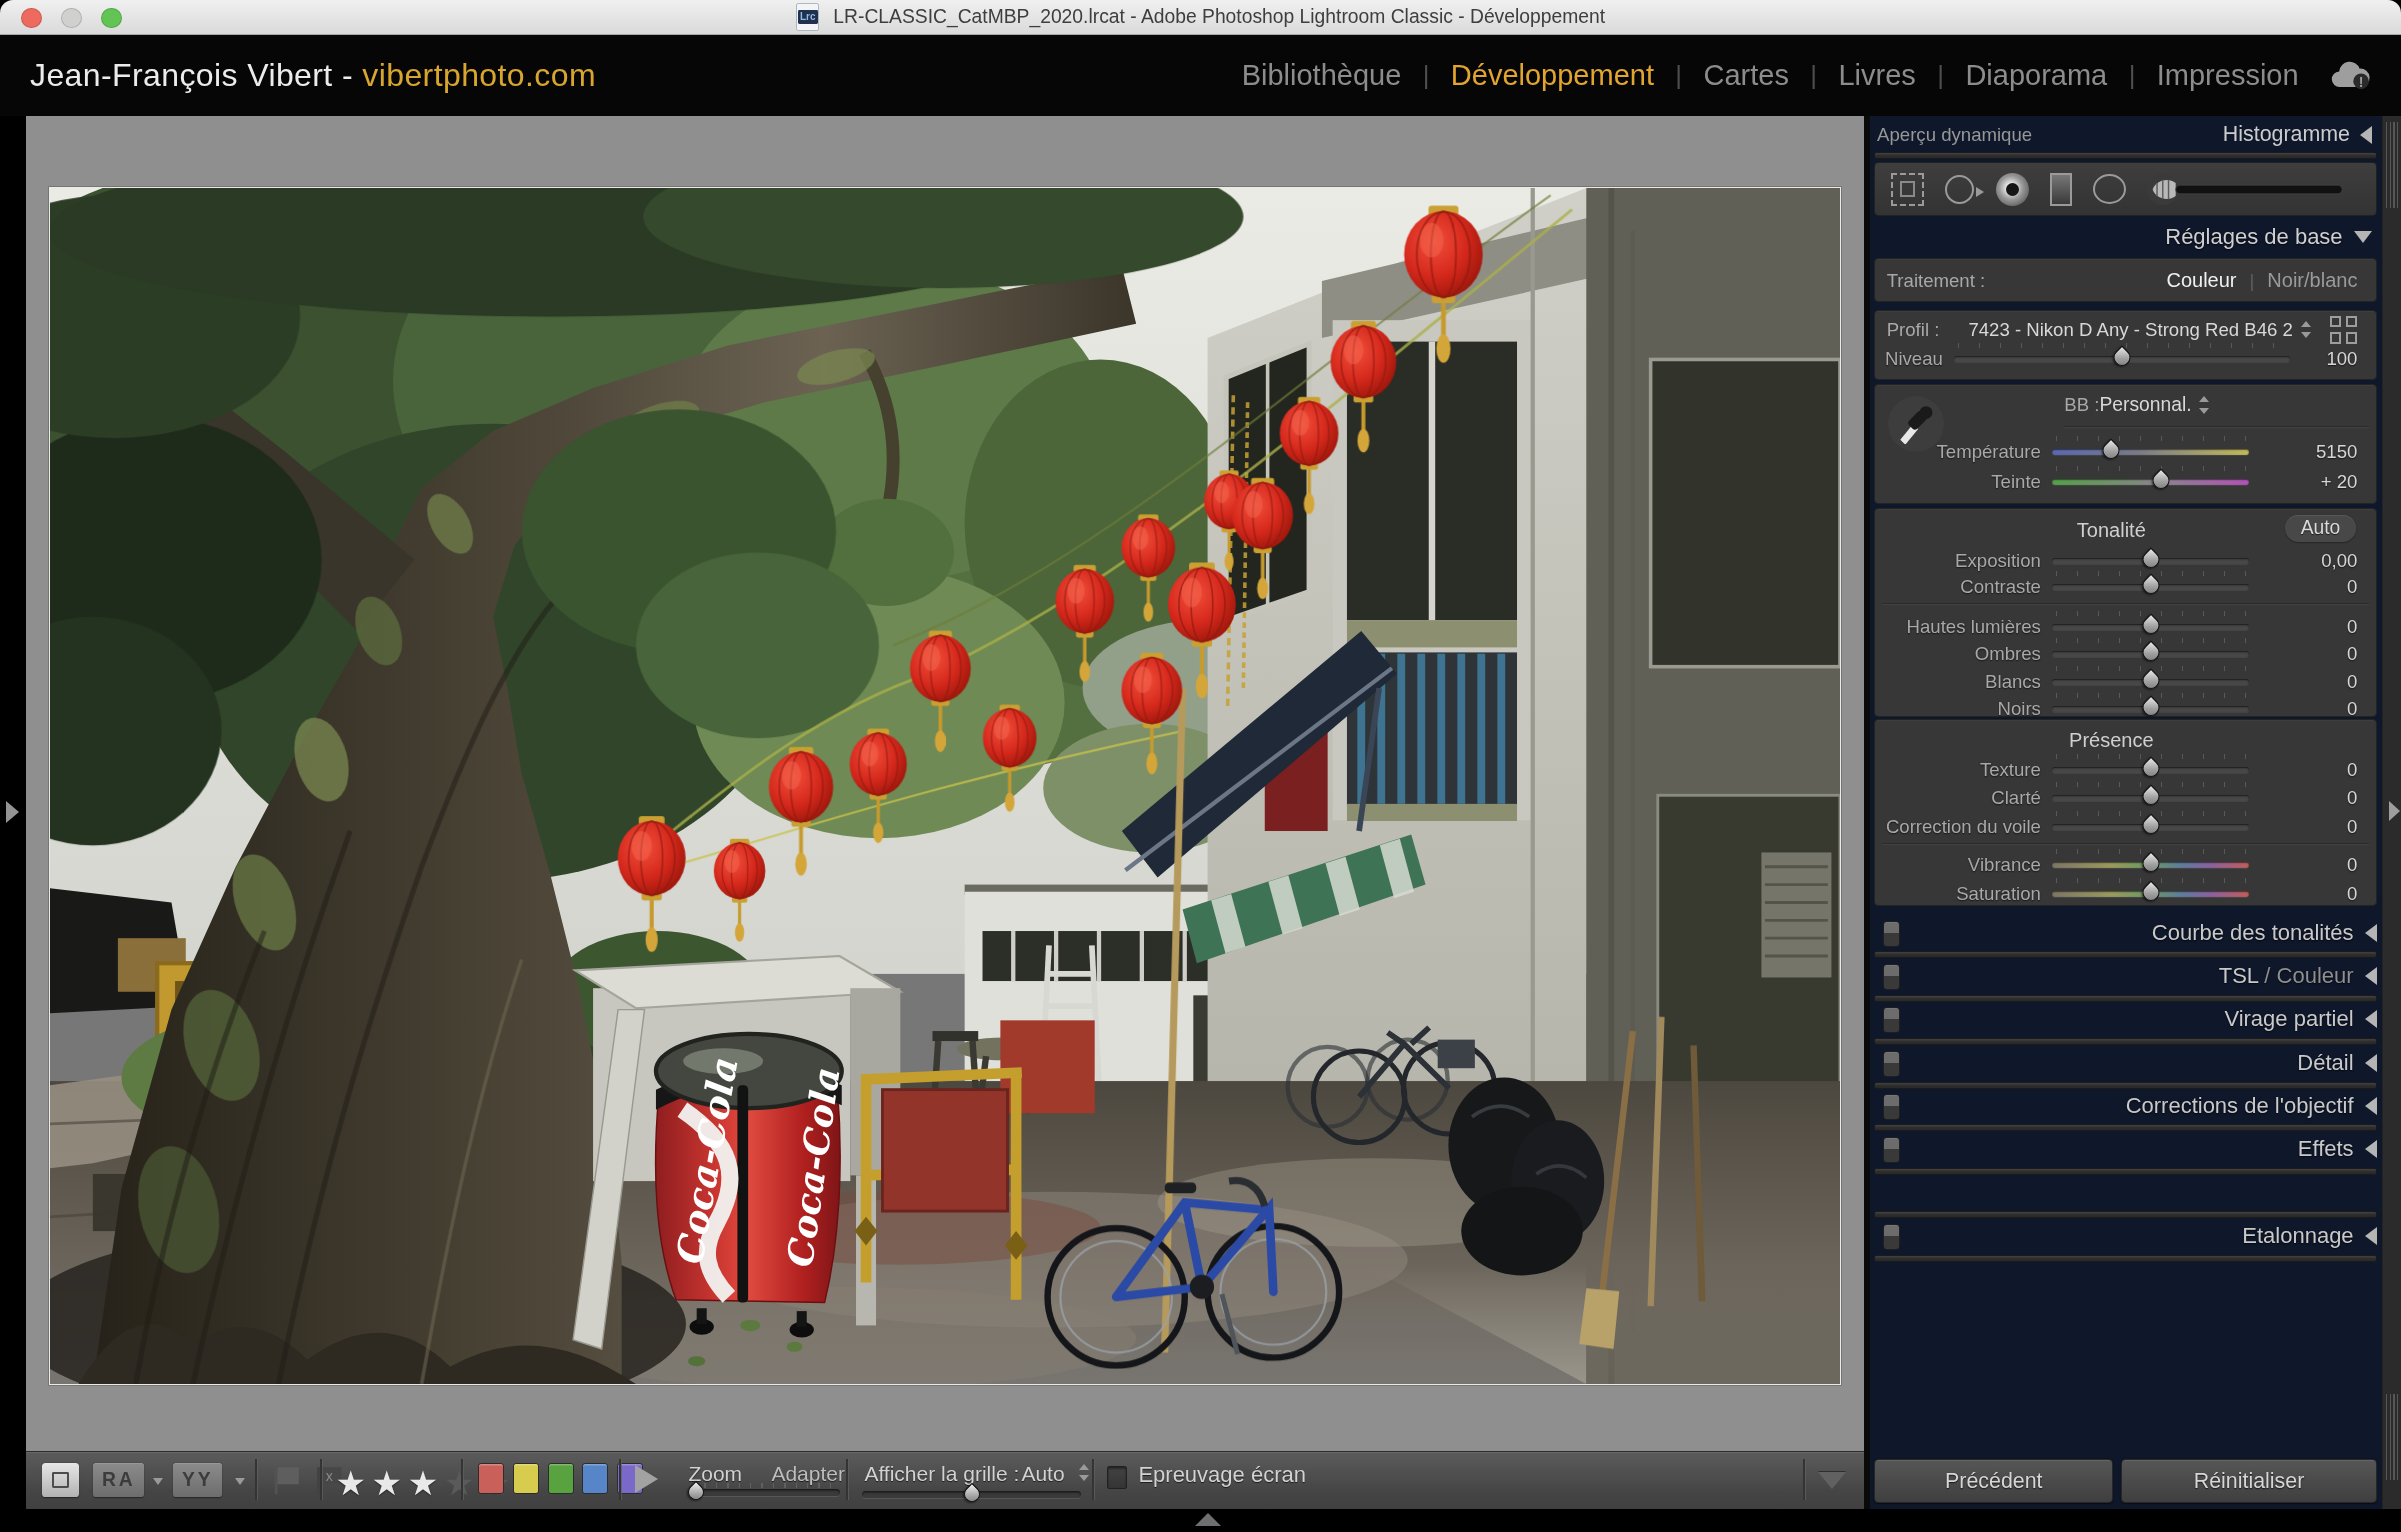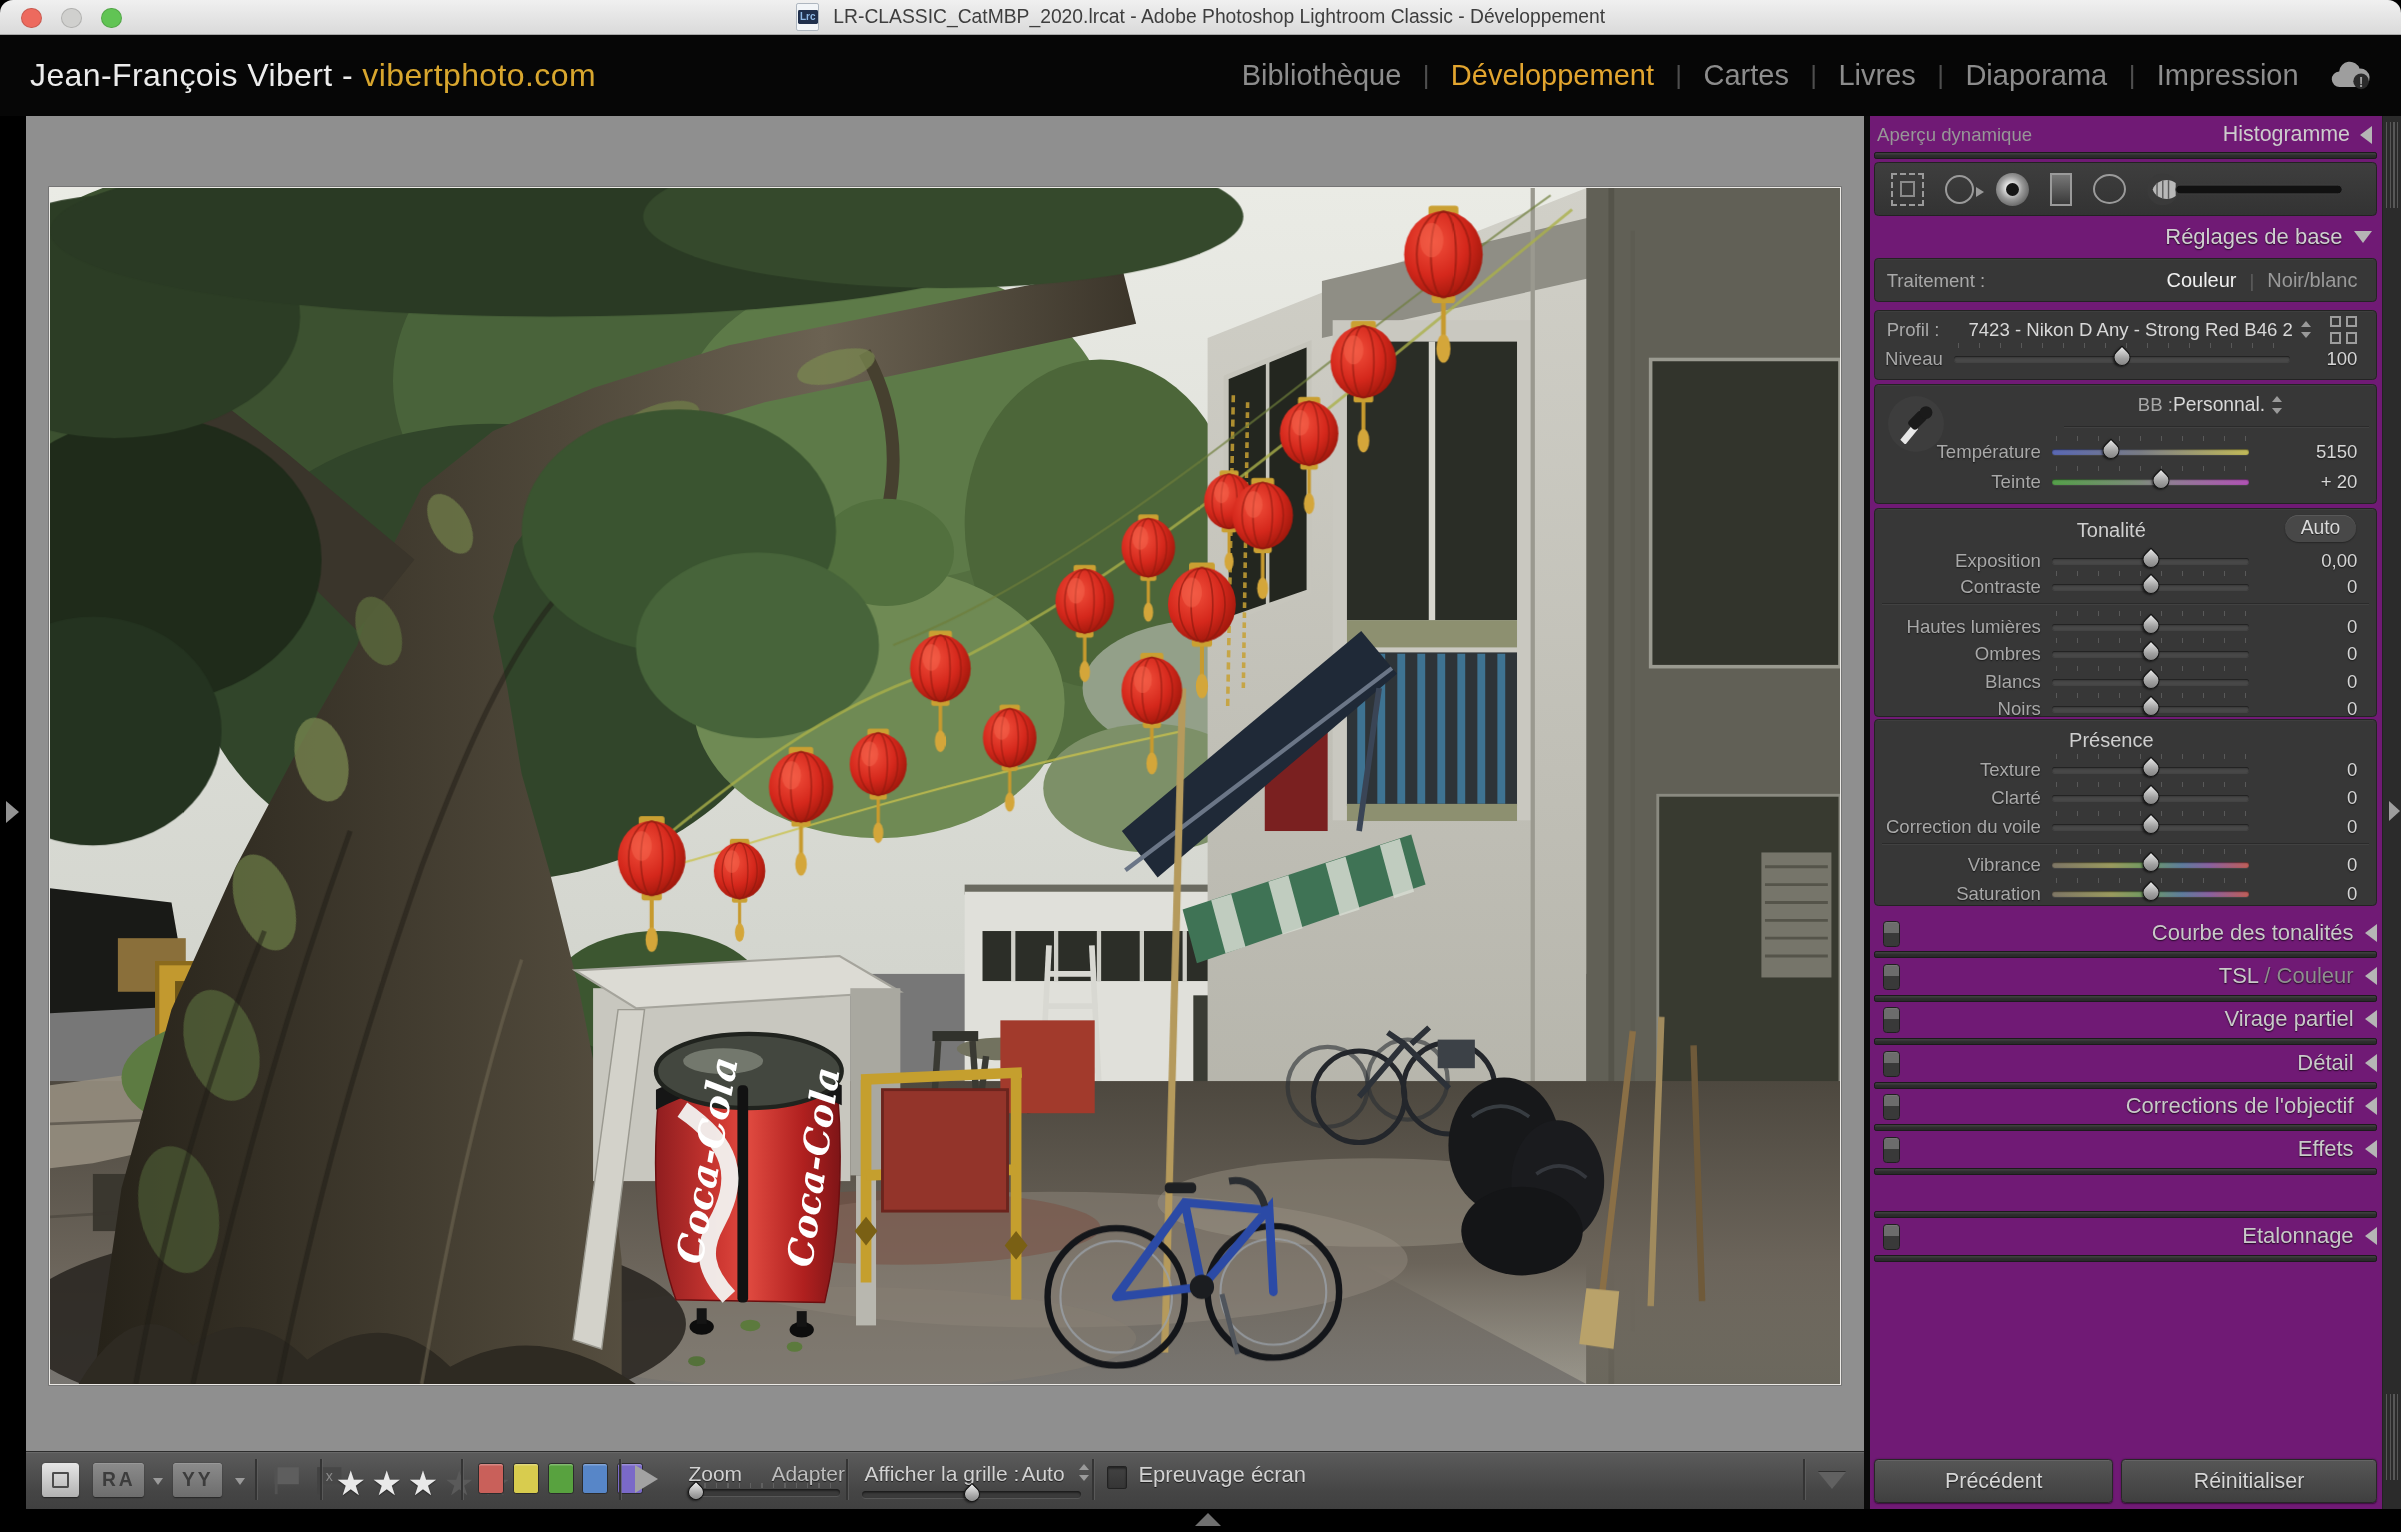--- a/index.html
+++ b/index.html
@@ -55,21 +55,21 @@
   .updown:before{content:"";position:absolute;left:1.4px;top:0.7px;border-left:5px solid transparent;border-right:5px solid transparent;border-bottom:6.4px solid #9a9a9a;}
   .updown:after{content:"";position:absolute;left:1.4px;bottom:0.7px;border-left:5px solid transparent;border-right:5px solid transparent;border-top:6.4px solid #9a9a9a;}
   .checkbox{position:absolute;left:1081px;top:14.3px;width:19.3px;height:23px;background:linear-gradient(#424242,#353535);border:1.4px solid #212121;border-radius:2.1px;box-shadow:inset 0 1.4px 2.1px rgba(0,0,0,.5);}
   .tool-caret{position:absolute;left:1792px;top:20px;width:0;height:0;border-left:14.3px solid transparent;border-right:14.3px solid transparent;border-top:17px solid #616161;filter:drop-shadow(0 -0.7px 0 #2e2e2e);}
 
   
   .bottomstrip{position:absolute;left:0;right:0;bottom:0;height:23px;background:#000;z-index:45;}
   .tri-up{position:absolute;left:1195px;top:4.3px;width:0;height:0;border-left:13px solid transparent;border-right:13px solid transparent;border-bottom:13px solid #6f6f6f;}
 
   
-  .rightpanel{position:absolute;right:0;top:116px;width:537px;height:1393px;background:#701a75;border-left:6.4px solid #0a0a0a;box-sizing:border-box;z-index:35;}
+  .rightpanel{position:absolute;right:0;top:116px;width:537px;height:1393px;background:#0f172a;border-left:6.4px solid #0a0a0a;box-sizing:border-box;z-index:35;}
   .rightpanel *{box-sizing:border-box;}
   .rp-gutter{position:absolute;right:0;top:0;width:18.6px;bottom:0;background:#2b2b2b;border-left:0.7px solid #222;}
   .grip{position:absolute;right:2.1px;width:13px;height:86px;background:repeating-linear-gradient(90deg,#575757 0 1.4px,#2b2b2b 1.4px 3.6px);}
   .tri-right-sm{position:absolute;right:1.4px;top:685px;width:0;height:0;border-top:10px solid transparent;border-bottom:10px solid transparent;border-left:11.4px solid #9e9e9e;}
 
   .rp-row-header{position:absolute;left:7.1px;right:29px;top:4.3px;height:29px;display:flex;align-items:center;justify-content:space-between;}
   .rp-dyn{font-size:18.6px;color:#979797;}
   .rp-histo{font-size:21.4px;color:#cccccc;display:flex;align-items:center;gap:10px;}
   .tri-left{width:0;height:0;border-top:9.3px solid transparent;border-bottom:9.3px solid transparent;border-right:12px solid #b5b5b5;}
   .tri-down{width:0;height:0;border-left:9.3px solid transparent;border-right:9.3px solid transparent;border-top:12px solid #b5b5b5;}
@@ -610,21 +610,21 @@
     </div>
 
     <div class="rp-box" style="top:268px;height:120px;">
       <div class="eyedrop">
         <svg width="40" height="40" viewBox="0 0 56 56">
             <path d="M6 50 L24 28 L31 35 L13 57 Z" fill="#e8e8e8"></path>
             <rect x="22" y="10" width="16" height="26" rx="5" transform="rotate(45 30 23)" fill="#1a1a1a"></rect>
             <circle cx="42" cy="12" r="9" fill="#1a1a1a"></circle>
           </svg>
       </div>
-      <div class="flexrow" style="position:absolute;left:189px;right:18.6px;top:7.1px;height:26px;justify-content:center;">
+      <div class="flexrow" style="position:absolute;left:189px;right:18.6px;top:7.1px;height:26px;justify-content:flex-start;">
         <span style="font-size:18.6px;color:#a8a8a8;">BB :</span>
         <span class="flexrow" style="gap:5.7px;">
             <span style="font-size:19.3px;color:#d8d8d8;">Personnal.</span>
             <span class="updown"></span>
           </span>
       </div>
       <div class="sep-line" style="left:189px;top: 41px;"></div>
       <div class="srow" style="top:56px;">
         <span class="slabel">Température</span>
         <span class="swrap">

